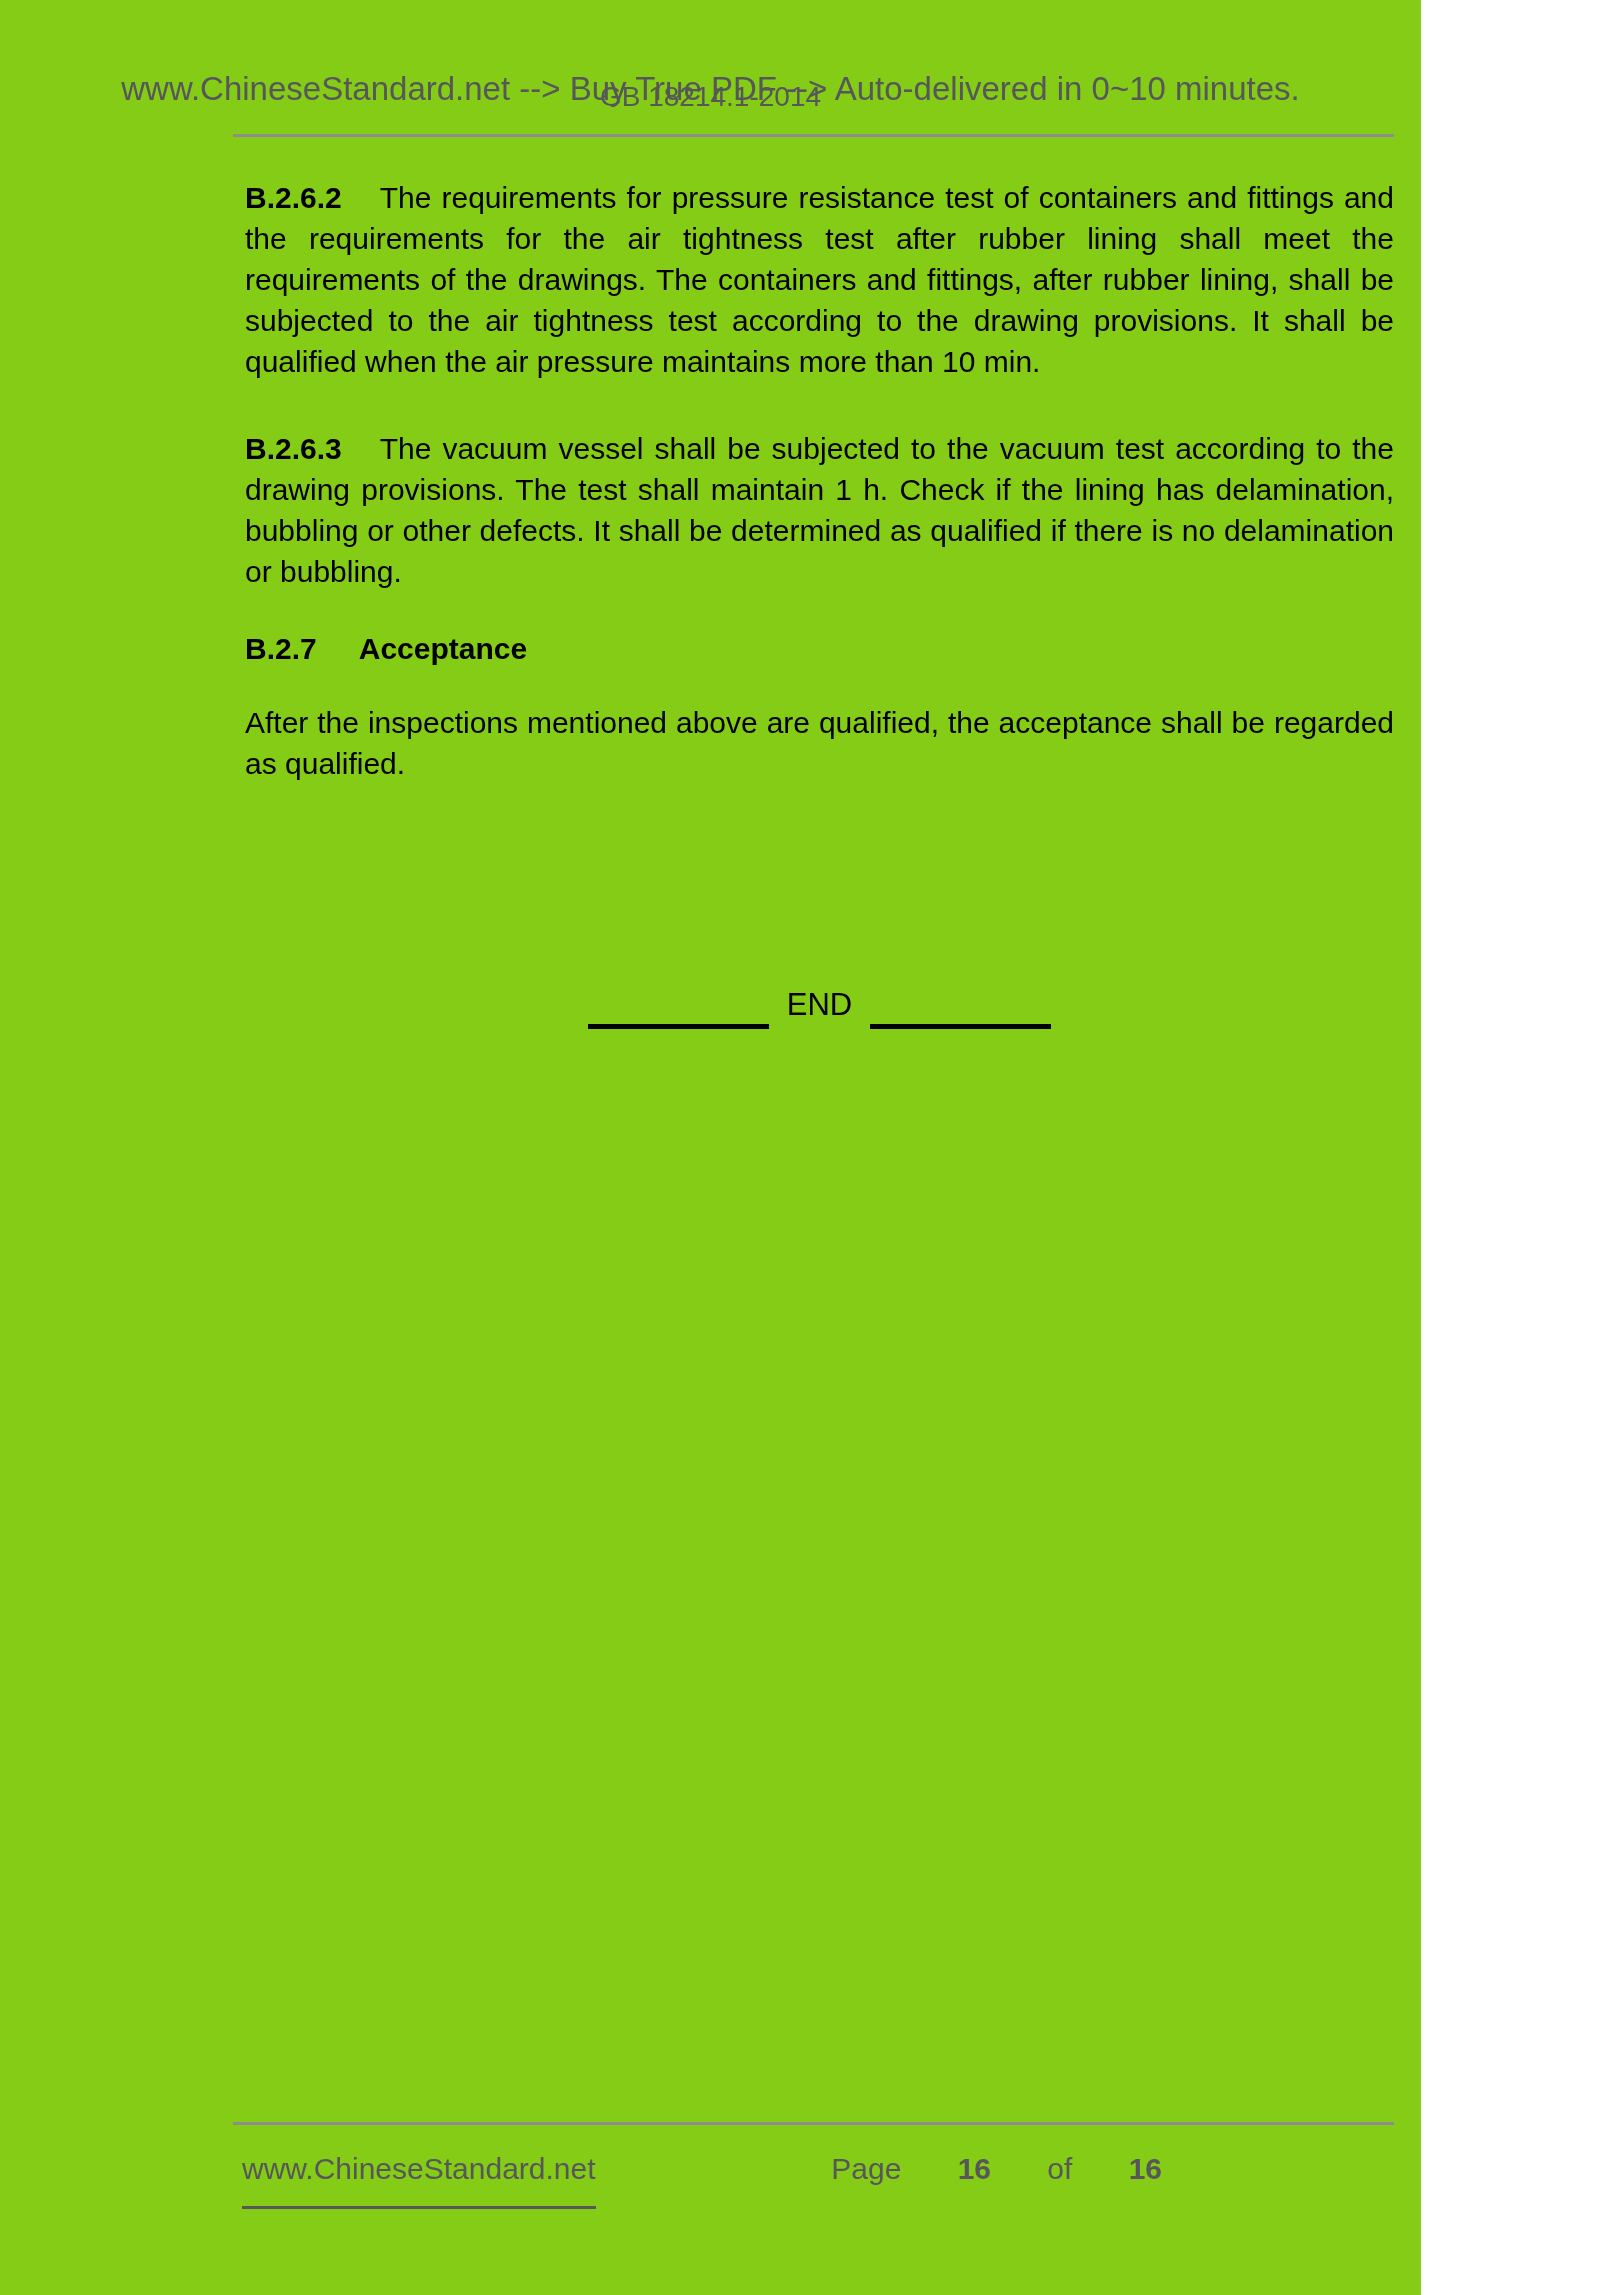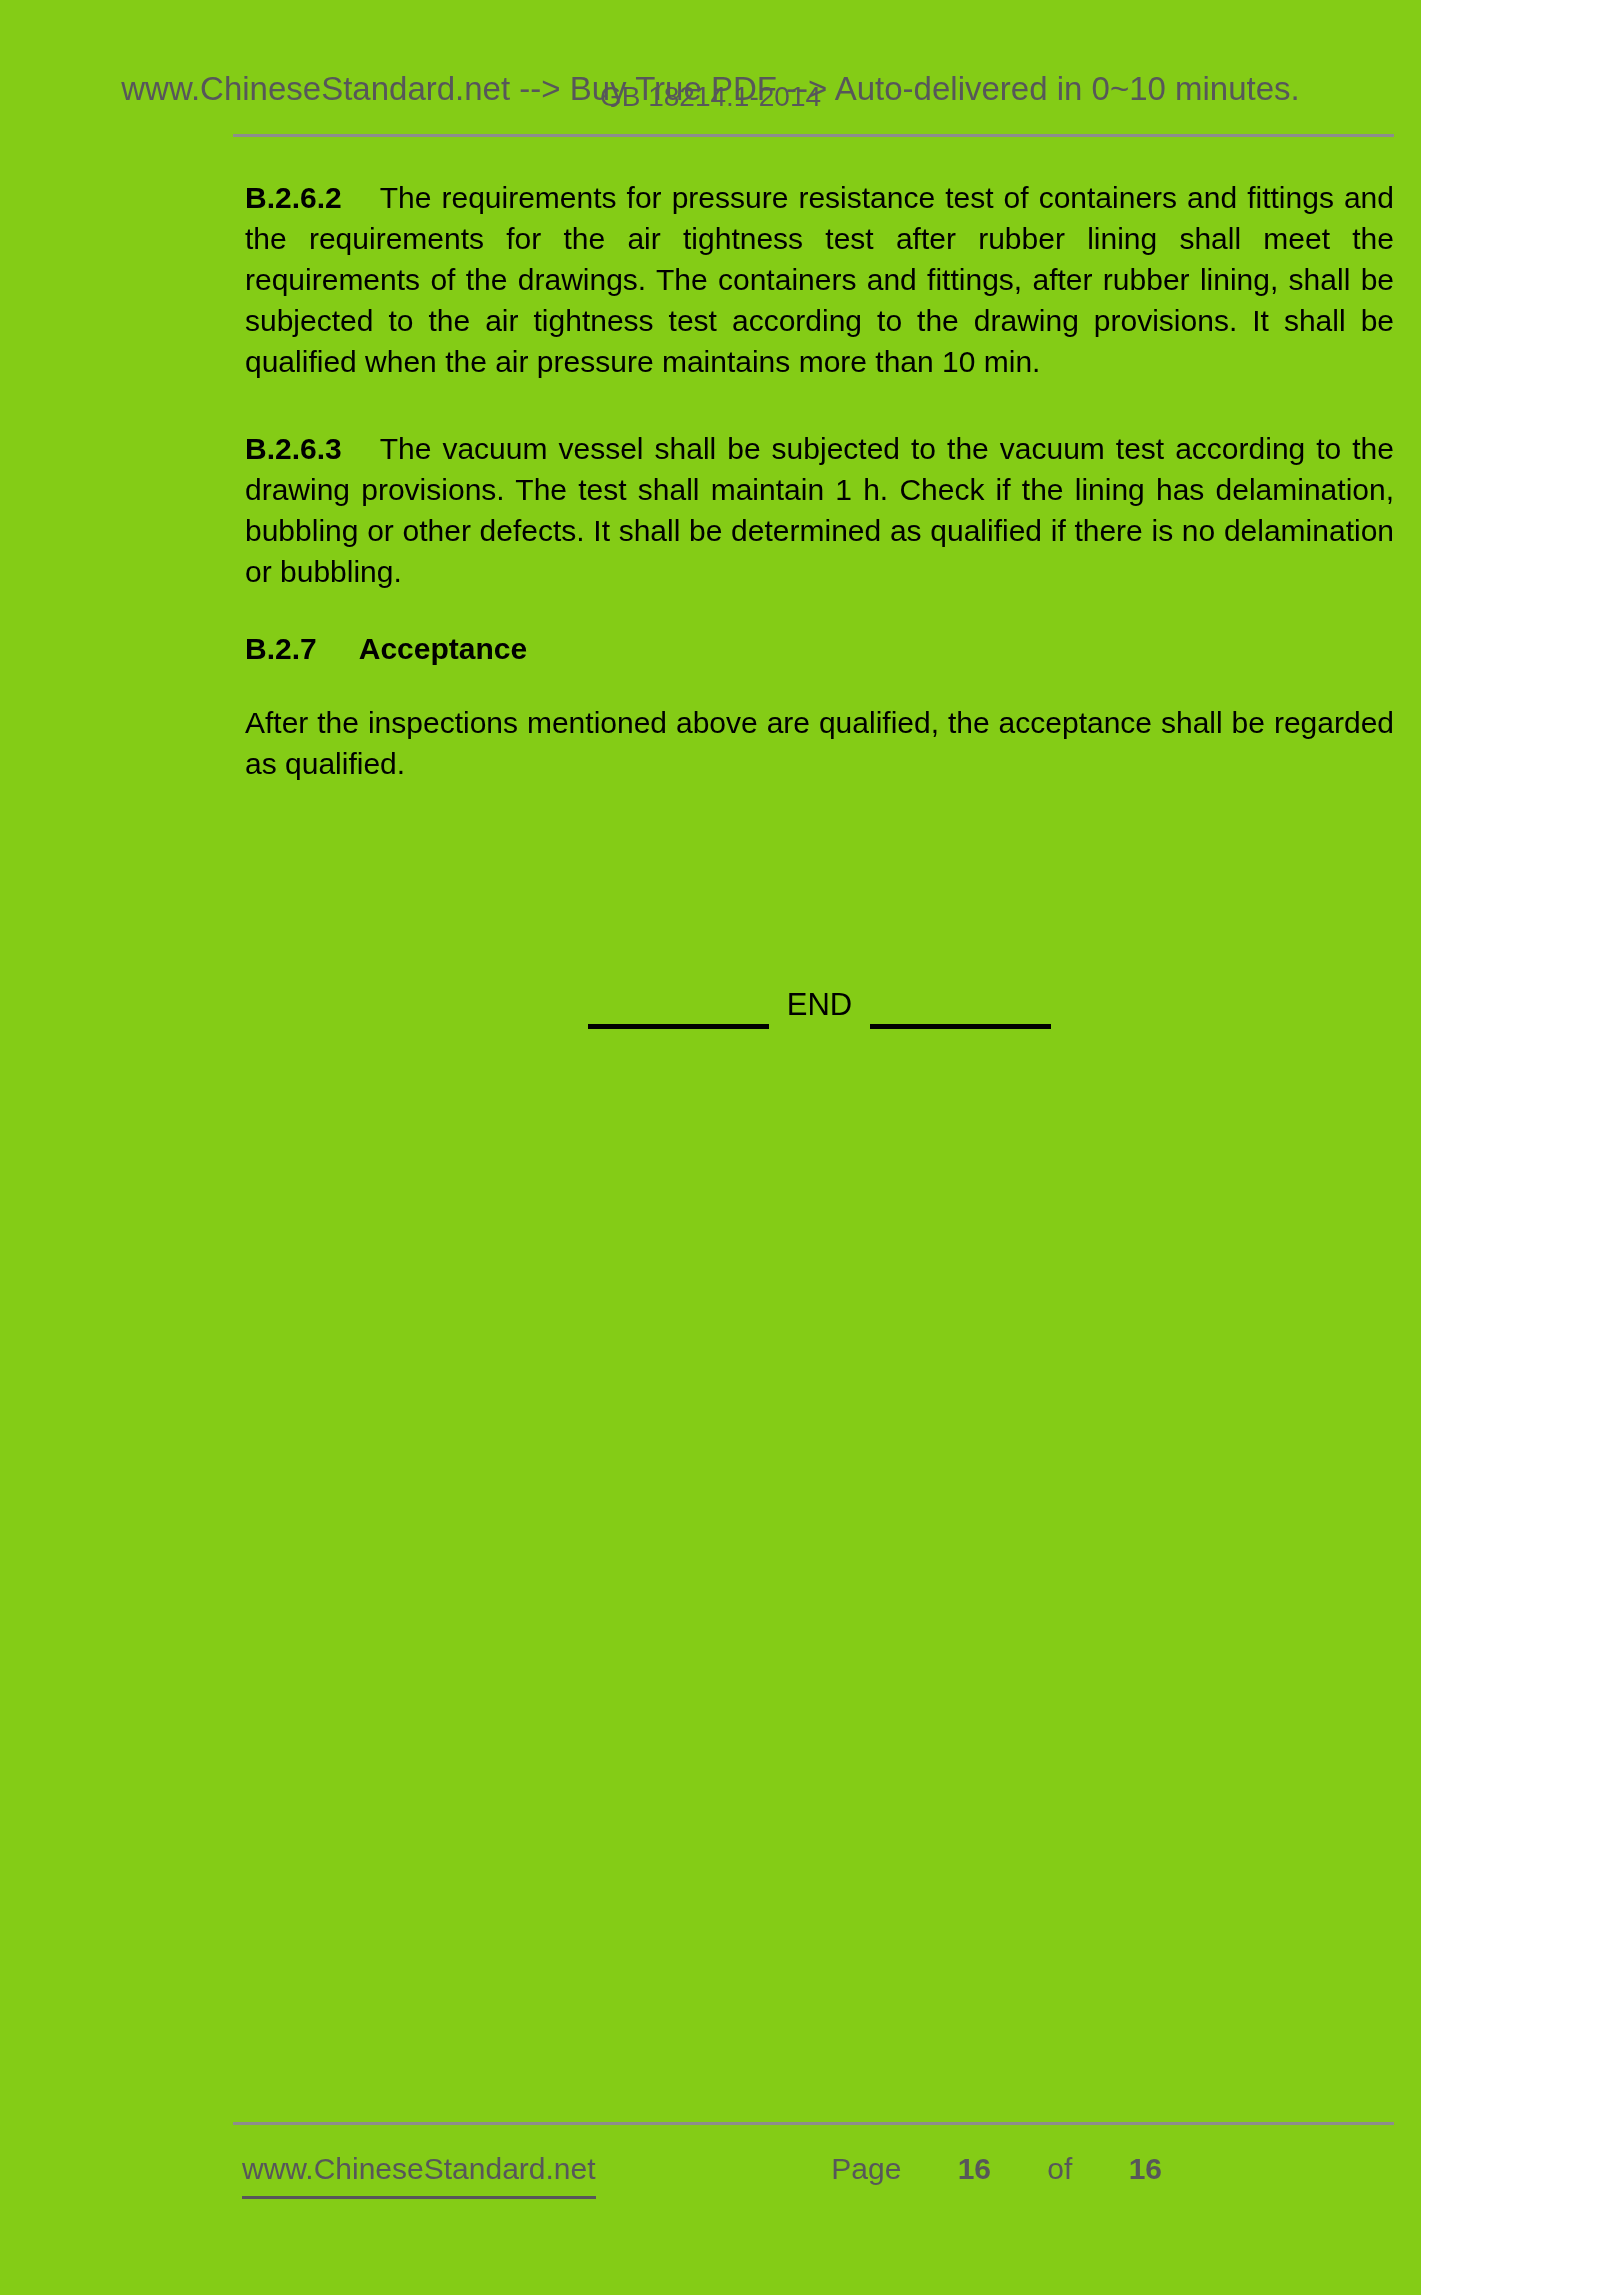--- a/index.html
+++ b/index.html
@@ -92,21 +92,21 @@
   
   .footer-left {
     position: absolute;
     left: 242px;
     top: 2148px;
     display: inline-block;
     font-size: 30px;
     line-height: 41px;
     color: #57575a;
     border-bottom: 3.3px solid #57575a;
-    padding-bottom: 7px;
+    padding-bottom: 17px;
     text-decoration: none;
     cursor: pointer;
   }
   .footer-right {
     position: absolute;
     right: 259px;
     top: 2148px;
     font-size: 30px;
     line-height: 41px;
     color: #57575a;

